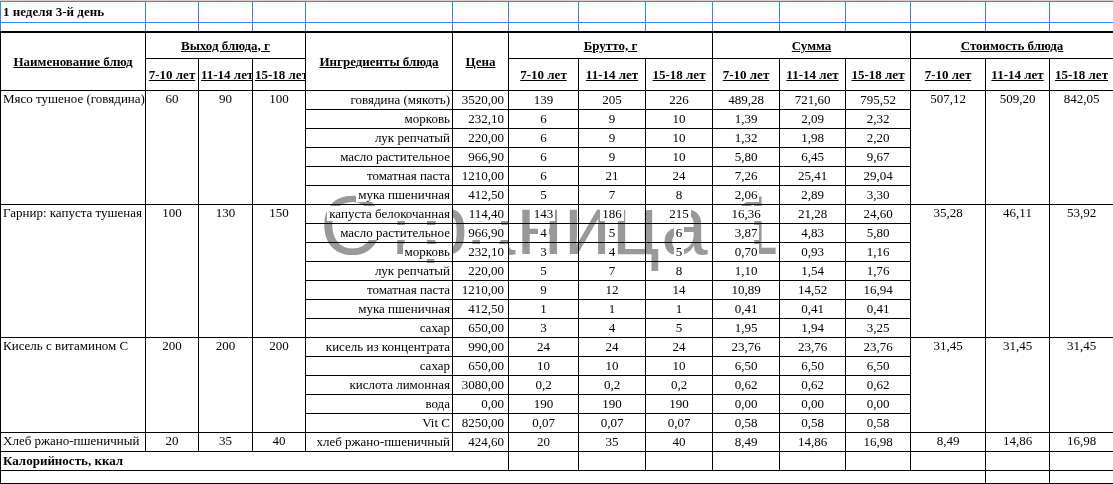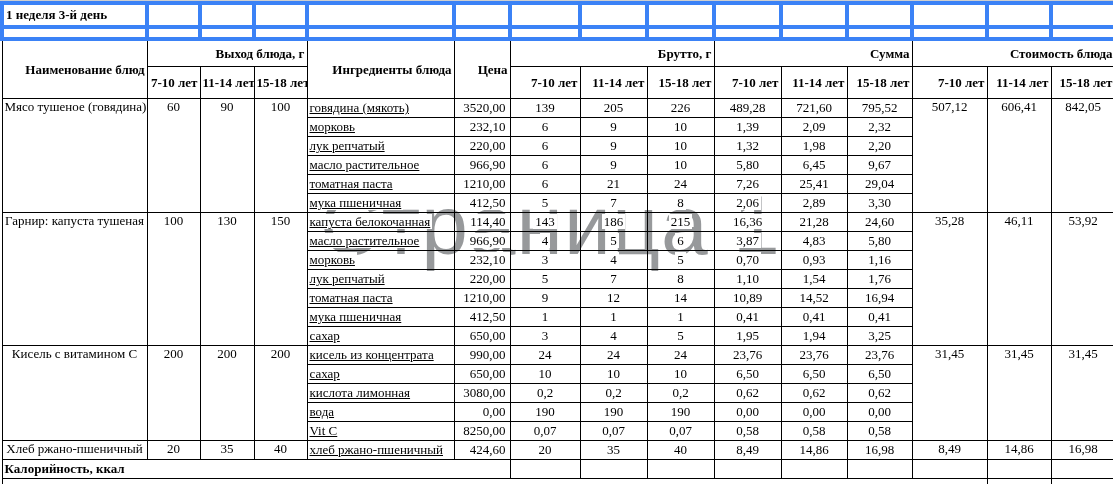--- a/index.html
+++ b/index.html
@@ -6,31 +6,31 @@
   .sheet{position:relative;width:1113px;height:484px;background:#fff;overflow:hidden;
          font-family:"Liberation Serif", serif;border-top:1px solid #cfcfcf;}
   .wm{position:absolute;left:320px;top:182px;z-index:0;white-space:nowrap;
       font-family:"Liberation Sans", sans-serif;font-size:84px;line-height:1;
       color:#97999b;letter-spacing:1px;}
   table.grid{border-collapse:collapse;table-layout:fixed;width:1113px;
              position:relative;z-index:1;background:transparent;}
   td{padding:0;font-size:13px;color:#000;white-space:nowrap;overflow:hidden;vertical-align:middle;}
   .tx{background:#fff;padding:0 2px;}
   
-  .r-grid td{border:4px solid #3b82f6;height:20px;}
+  .r-grid td{border:1px solid #3b82f6;height:20px;}
   .r-thin td{height:8px;}
   .r-grid .tx{background:transparent;font-weight:bold;padding:0 0 0 2px;}
   
-  .r-h1 td,.r-h2 td{border:1px solid #000;font-weight:bold;text-align:right;}
+  .r-h1 td,.r-h2 td{border:1px solid #000;font-weight:bold;text-align:center;text-decoration:underline;}
   .r-h1 td{border-top:2px solid #000;height:25px;}
   .r-h2 td{height:31px;}
   
   .r-data td{border:1px solid #000;height:18px;}
-  td.name{text-align:center;vertical-align:top;}
-  td.ing{text-align:left;text-decoration:underline;}
+  td.name{text-align:left;vertical-align:top;}
+  td.ing{text-align:right;}
   td.price{text-align:right;}
   td.price .tx{padding-right:4px;}
   td.num{text-align:center;}
   td.top{vertical-align:top;}
   td.lbl{text-align:left;font-weight:bold;margin-left:48px;}
   
   .r-spacer td{border:none;height:12px;}
   .r-spacer td.sp{border-left:1px solid #000;}
   .r-spacer td.spb{border:1px solid #000;}
   
@@ -130,21 +130,21 @@
           <td class="num top" rowspan="6"><span class="tx">100</span></td>
           <td class="ing"><span class="tx">говядина (мякоть)</span></td>
           <td class="price"><span class="tx">3520,00</span></td>
           <td class="num"><span class="tx">139</span></td>
           <td class="num"><span class="tx">205</span></td>
           <td class="num"><span class="tx">226</span></td>
           <td class="num"><span class="tx">489,28</span></td>
           <td class="num"><span class="tx">721,60</span></td>
           <td class="num"><span class="tx">795,52</span></td>
           <td class="num top" rowspan="6"><span class="tx">507,12</span></td>
-          <td class="num top" rowspan="6"><span class="tx">606,41</span></td>
+          <td class="num top" rowspan="6"><span class="tx">509,20</span></td>
           <td class="num top" rowspan="6"><span class="tx">842,05</span></td>
         </tr>
         <tr class="r-data">
           <td class="ing"><span class="tx">морковь</span></td>
           <td class="price"><span class="tx">232,10</span></td>
           <td class="num"><span class="tx">6</span></td>
           <td class="num"><span class="tx">9</span></td>
           <td class="num"><span class="tx">10</span></td>
           <td class="num"><span class="tx">1,39</span></td>
           <td class="num"><span class="tx">2,09</span></td>

